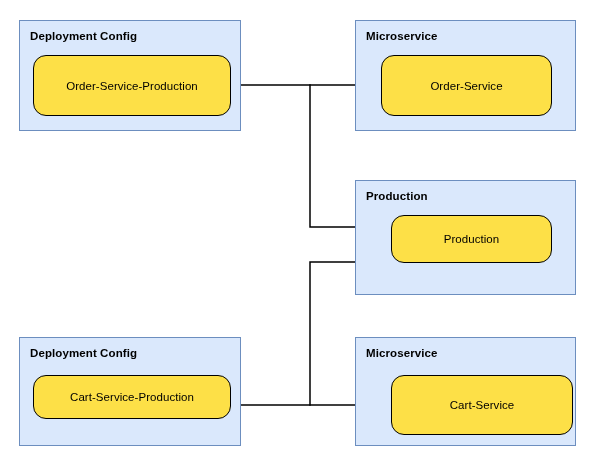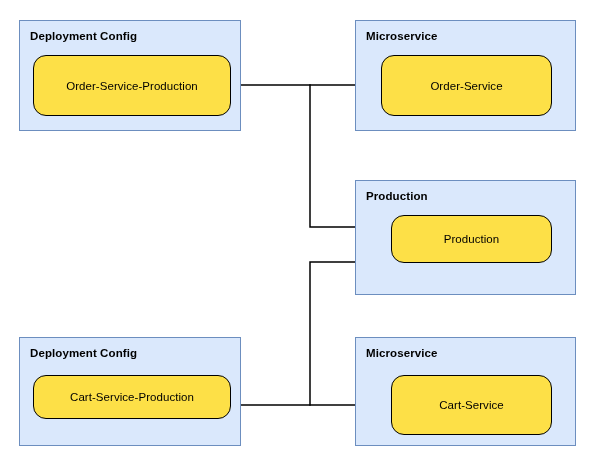--- a/index.html
+++ b/index.html
@@ -117,17 +117,17 @@
   <div class="group-box" style="left:19px; top:337px; width:222px; height:109px;">
     <div class="group-title">Deployment Config</div>
   </div>
   <div class="node-box" style="left:33px; top:375px; width:198px; height:44px;">
     <span class="node-label">Cart-Service-Production</span>
   </div>
 
   <div class="group-box" style="left:355px; top:337px; width:221px; height:109px;">
     <div class="group-title">Microservice</div>
   </div>
-  <div class="node-box" style="left:391px; top:375px; width:161px; height:60px;">
+  <div class="node-box" style="left:391px; top:375px; width:182px; height:60px;">
     <span class="node-label">Cart-Service</span>
   </div>
 
 </div>
 
 </body></html>

